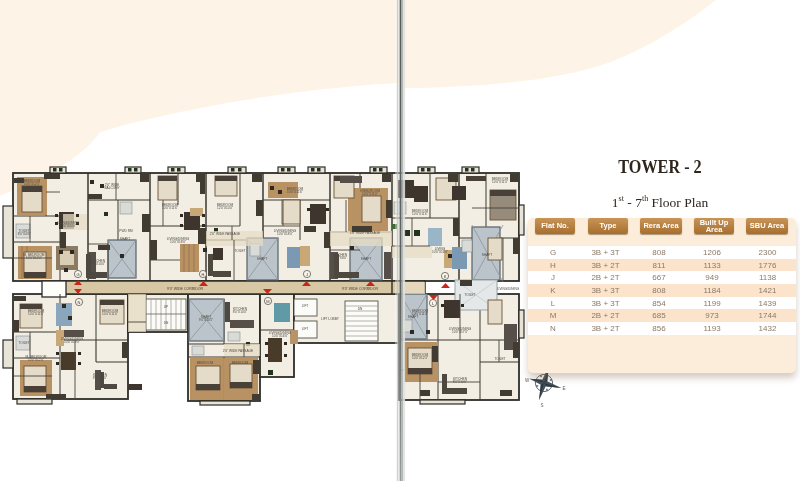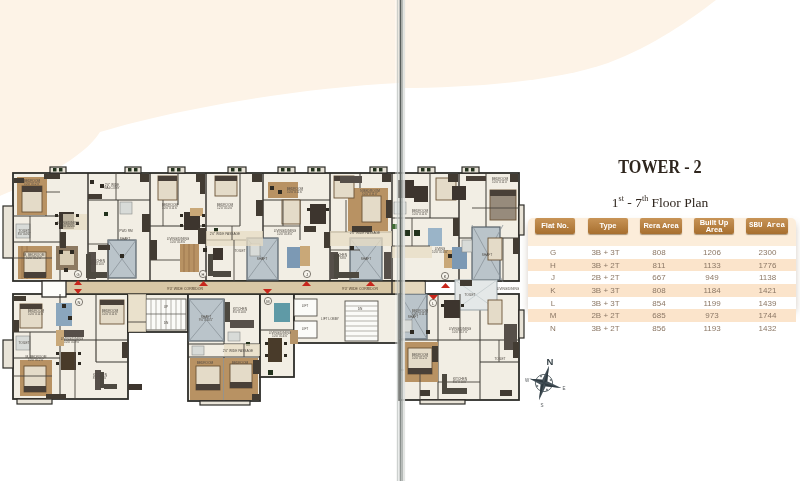--- a/index.html
+++ b/index.html
@@ -5,21 +5,21 @@
   html,body{margin:0;padding:0;}
   body{width:800px;height:481px;position:relative;background:#fff;overflow:hidden;
        font-family:"Liberation Sans",sans-serif;}
   #bg{position:absolute;left:0;top:0;width:800px;height:481px;}
   .title{position:absolute;left:530px;top:157px;width:260px;text-align:center;
          font-family:"Liberation Serif",serif;font-weight:bold;font-size:18px;
          transform:scaleX(.9);color:#2e251d;}
   .subtitle{position:absolute;left:530px;top:178px;width:260px;text-align:center;
          font-family:"Liberation Serif",serif;font-size:13.5px;color:#2e251d;margin-top:16px;}
   .subtitle sup{font-size:8px;}
-  #tbl{position:absolute;left:528px;top:218px;width:268px;height:90px;
+  #tbl{position:absolute;left:528px;top:218px;width:268px;height:155px;
        background:#fcedda;border-radius:5px;
        box-shadow:0 5px 7px rgba(130,105,80,.35);}
   .badge{position:absolute;top:0;height:100%;width:100%;
          background:linear-gradient(#c89457,#a76f2f);border-radius:2px;
          color:#fff;font-weight:bold;font-size:7.5px;display:flex;
          align-items:center;justify-content:center;text-align:center;line-height:7.5px;
          box-shadow:0 1px 1px rgba(90,60,20,.5);}
   .tab{position:absolute;top:-2px;left:-3px;right:-3px;height:8px;
        background:#8d5d20;border-radius:2px;z-index:-1;}
   .hcell{position:absolute;top:0;height:16px;}
@@ -599,21 +599,21 @@
     </div>
   <div class="hcell" style="left:60px;width:40px;">
       <div class="badge">Type<div class="tab"></div></div>
     </div>
   <div class="hcell" style="left:112px;width:42px;">
       <div class="badge">Rera Area<div class="tab"></div></div>
     </div>
   <div class="hcell" style="left:166px;width:40px;border-radius:6px;">
       <div class="badge">Built Up<br>Area<div class="tab"></div></div>
     </div>
-  <div class="hcell" style="left:218px;width:42px;font-family:Liberation Mono, monospace;">
+  <div class="hcell" style="left:218px;width:42px;">
       <div class="badge">SBU Area<div class="tab"></div></div>
     </div>
   <div class="rows">
     <div class="row">
         <span>G</span>
         <span>3B + 3T</span>
         <span>808</span>
         <span>1206</span>
         <span>2300</span>
       </div>

